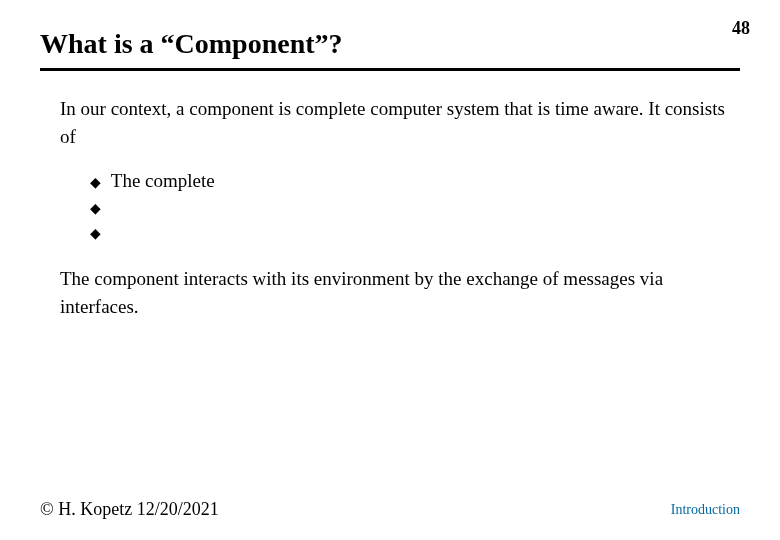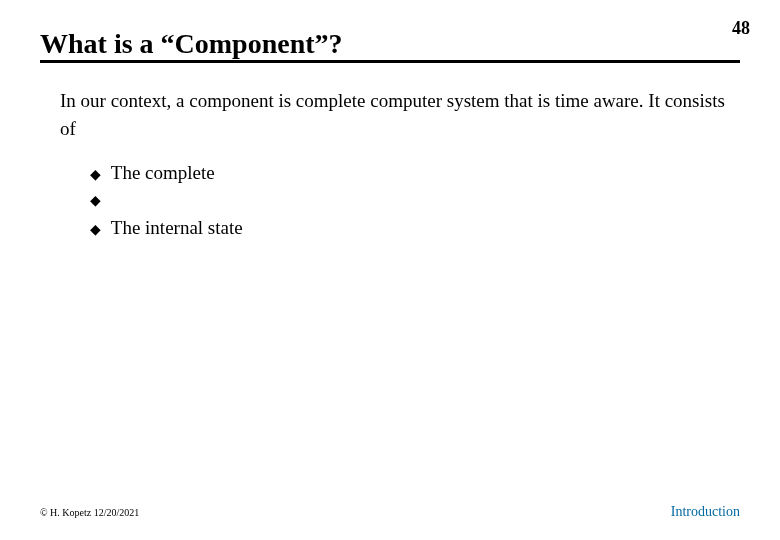--- a/index.html
+++ b/index.html
@@ -33,20 +33,21 @@
       font-weight: bold;
       color: #000000;
       font-family: Liberation Serif, serif;
     }
 
     .title {
       font-size: 28px;
       font-weight: bold;
       color: #000000;
       margin-top: 8px;
+      margin-bottom: 8px;
     }
 
     .title-underline {
       border: none;
       border-top: 3px solid #000000;
       margin-bottom: 24px;
     }
 
     .content {
       padding-left: 20px;
@@ -91,21 +92,21 @@
       position: absolute;
       bottom: 20px;
       left: 40px;
       right: 40px;
       display: flex;
       justify-content: space-between;
       align-items: center;
     }
 
     .footer-left {
-      font-size: 10px;
+      font-size: 18px;
       color: #000000;
     }
 
     .footer-right {
       font-size: 14px;
       color: #0369a1;
     }
   </style>
 </head>
 <body>
@@ -124,24 +125,24 @@
     <ul class="bullet-list">
     <li>
           <span class="bullet-diamond">◆</span>
           <span>The complete</span>
         </li>
         <li>
           <span class="bullet-diamond">◆</span>
         </li>
         <li>
           <span class="bullet-diamond">◆</span>
-          <span>The internal state</span>
         </li>
       </ul>
 
+    <p class="closing-text">The component interacts with its environment by the exchange of messages via interfaces.</p>
 
   </div>
 
   <div class="footer">
     <span class="footer-left">© H. Kopetz  12/20/2021</span>
     <span class="footer-right">Introduction</span>
   </div>
 
 </div>
 

